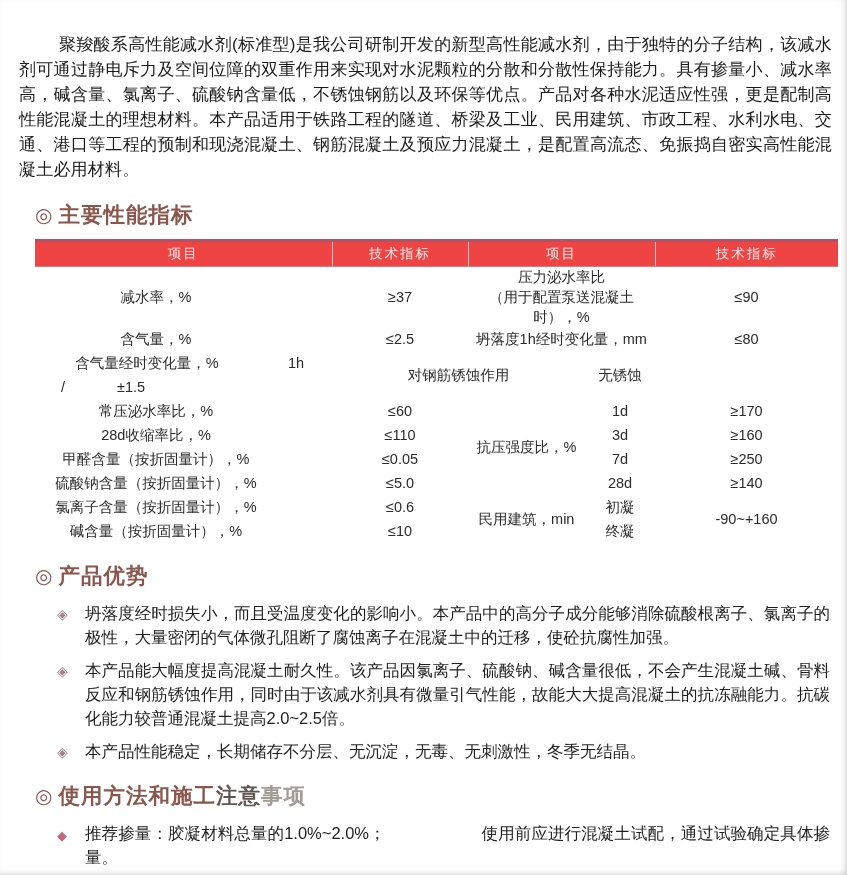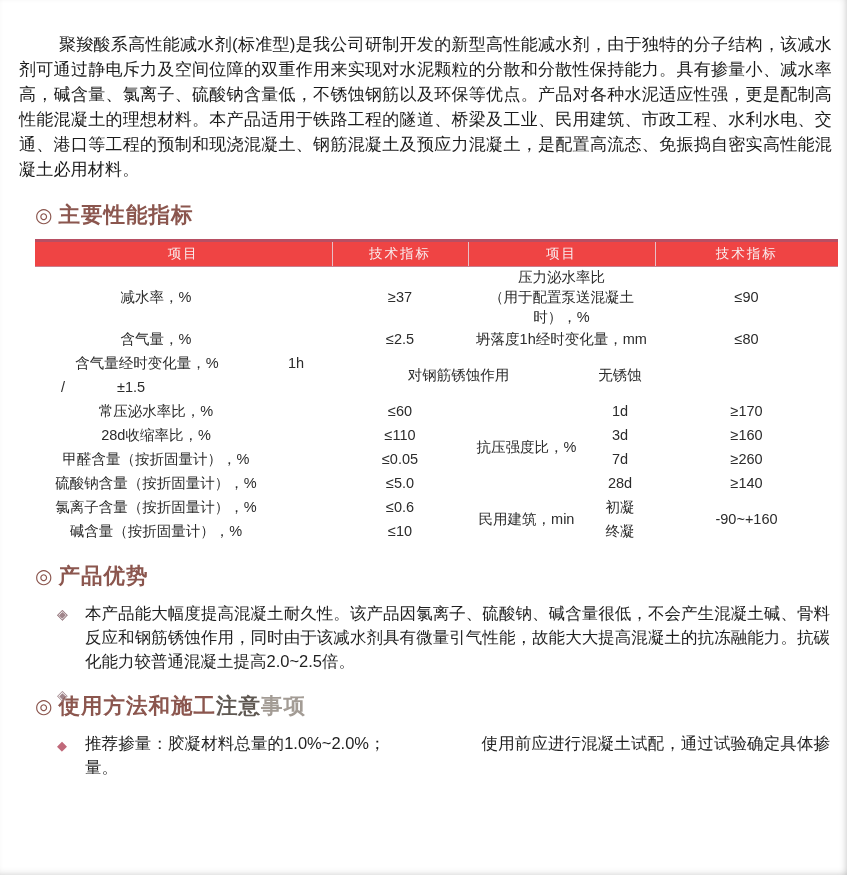--- a/index.html
+++ b/index.html
@@ -164,21 +164,21 @@
         <td class="c1">
           <div>甲醛含量（按折固量计），%</div>
         </td>
         <td class="c2">
           <div>≤0.05</div>
         </td>
         <td class="c3b">
           <div>7d</div>
         </td>
         <td class="c4">
-          <div>≥260</div>
+          <div>≥250</div>
         </td>
       </tr>
       <tr>
         <td class="c1">
           <div>硫酸钠含量（按折固量计），%</div>
         </td>
         <td class="c2">
           <div>≤5.0</div>
         </td>
         <td class="c3b">
@@ -219,27 +219,29 @@
     </tbody>
   </table>
 
 <h2 class="section">
   <span class="marker">◎</span><span>产品优势</span>
 </h2>
 
 <div class="blist adv">
   <div class="bullet-item">
     <span class="bullet">◈</span>
+    <span>坍落度经时损失小，而且受温度变化的影响小。本产品中的高分子成分能够消除硫酸根离子、氯离子的极性，大量密闭的气体微孔阻断了腐蚀离子在混凝土中的迁移，使砼抗腐性加强。</span>
   </div>
   <div class="bullet-item">
     <span class="bullet">◈</span>
     <span>本产品能大幅度提高混凝土耐久性。该产品因氯离子、硫酸钠、碱含量很低，不会产生混凝土碱、骨料反应和钢筋锈蚀作用，同时由于该减水剂具有微量引气性能，故能大大提高混凝土的抗冻融能力。抗碳化能力较普通混凝土提高2.0~2.5倍。</span>
   </div>
   <div class="bullet-item">
     <span class="bullet">◈</span>
+    <span>本产品性能稳定，长期储存不分层、无沉淀，无毒、无刺激性，冬季无结晶。</span>
   </div>
 </div>
 
 <h2 class="section m-top-usage">
   <span class="marker">◎</span><span>使用方法和施工</span><span class="title-mid">注意</span><span class="title-faded">事项</span>
 </h2>
 
 <div class="blist usage-list">
   <div class="bullet-item">
     <span class="bullet">◆</span>

